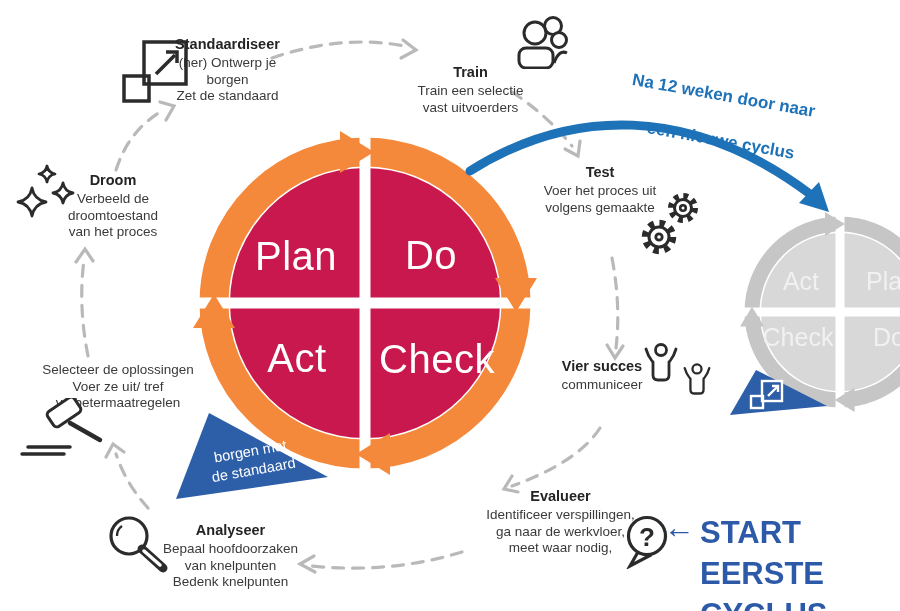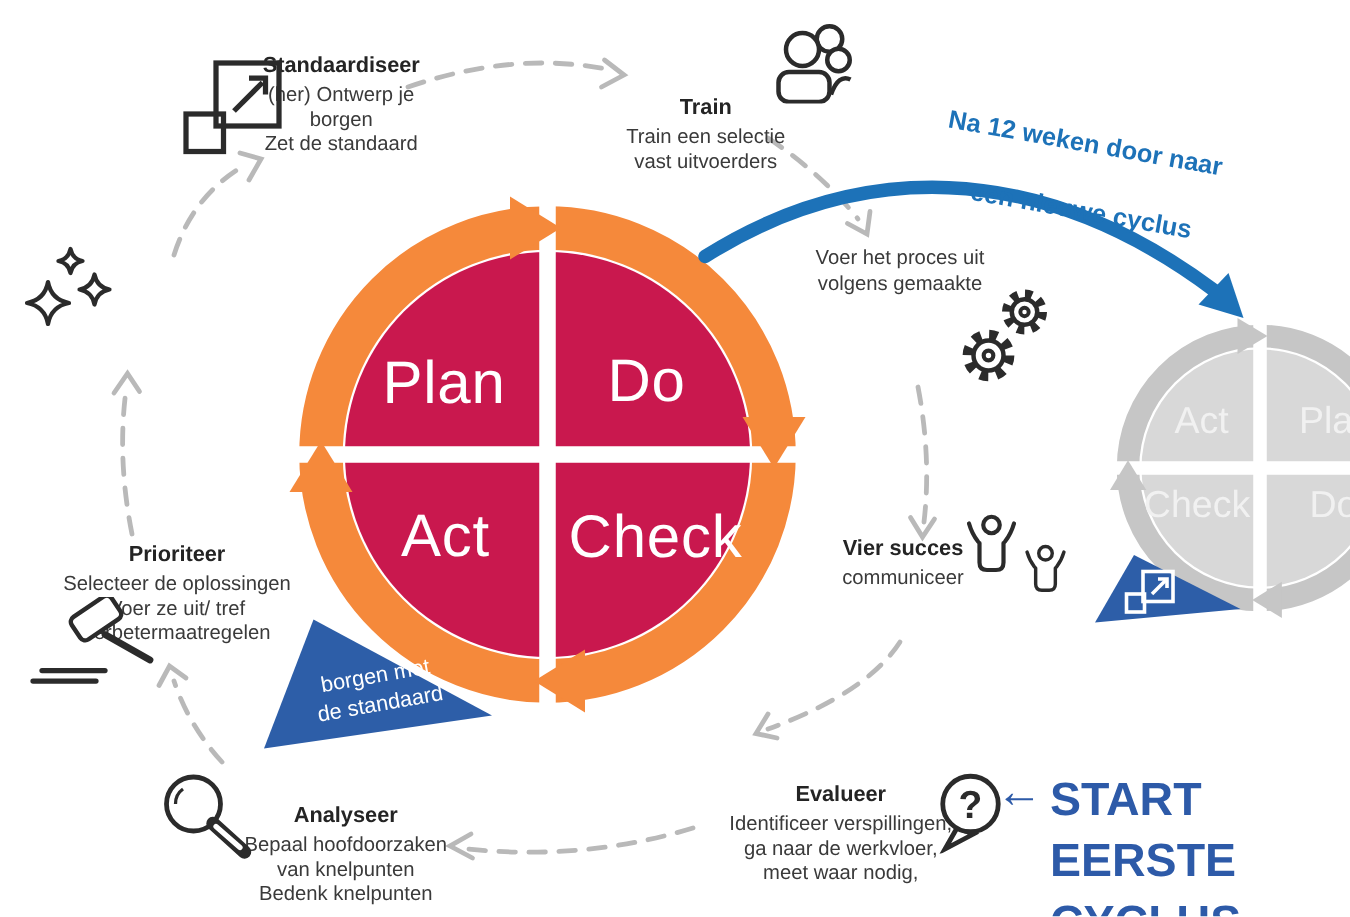--- a/index.html
+++ b/index.html
@@ -96,50 +96,56 @@
     <div>Zet de standaard</div>
   </div>
 
   <div class="step" style="left:393px;top:40px;width:155px;margin-top:24px;">
     <div class="t">Train</div>
     <div>Train een selectie</div>
     <div>vast uitvoerders</div>
   </div>
 
   <div class="step" style="left:515px;top:164px;width:170px;">
+    <div class="t">Test</div>
     <div>Voer het proces uit</div>
     <div>volgens gemaakte</div>
   </div>
 
   <div class="step" style="left:522px;top:358px;width:160px;">
     <div class="t">Vier succes</div>
     <div>communiceer</div>
   </div>
 
-  <div class="step" style="left:468px;top:522px;width:185px;">
+  <div class="step" style="left:468px;top:488px;width:185px;">
     <div class="t">Evalueer</div>
     <div>Identificeer verspillingen,</div>
     <div>ga naar de werkvloer,</div>
     <div>meet waar nodig,</div>
   </div>
 
-  <div class="step" style="left:148px;top:536px;width:165px;text-align:center;">
+  <div class="step" style="left:148px;top:522px;width:165px;text-align:center;">
     <div class="t">Analyseer</div>
     <div>Bepaal hoofdoorzaken</div>
     <div>van knelpunten</div>
     <div>Bedenk knelpunten</div>
   </div>
 
   <div class="step" style="left:28px;top:362px;width:180px;">
-    <div class="t">Prioriteer</div>
     <div>Selecteer de oplossingen</div>
     <div>Voer ze uit/ tref</div>
     <div>verbetermaatregelen</div>
   </div>
 
+  <div class="step" style="left:33px;top:172px;width:160px;">
+    <div class="t">Droom</div>
+    <div>Verbeeld de</div>
+    <div>droomtoestand</div>
+    <div>van het proces</div>
+  </div>
 
   <div class="na" style="left:631px;top:86px;">Na 12 weken door naar</div>
   <div class="na" style="left:646px;top:131px;">een nieuwe cyclus</div>
 
   <div class="borgen">
     <div>borgen met</div>
     <div>de standaard</div>
   </div>
 
   <div class="start-arrow">←</div>

